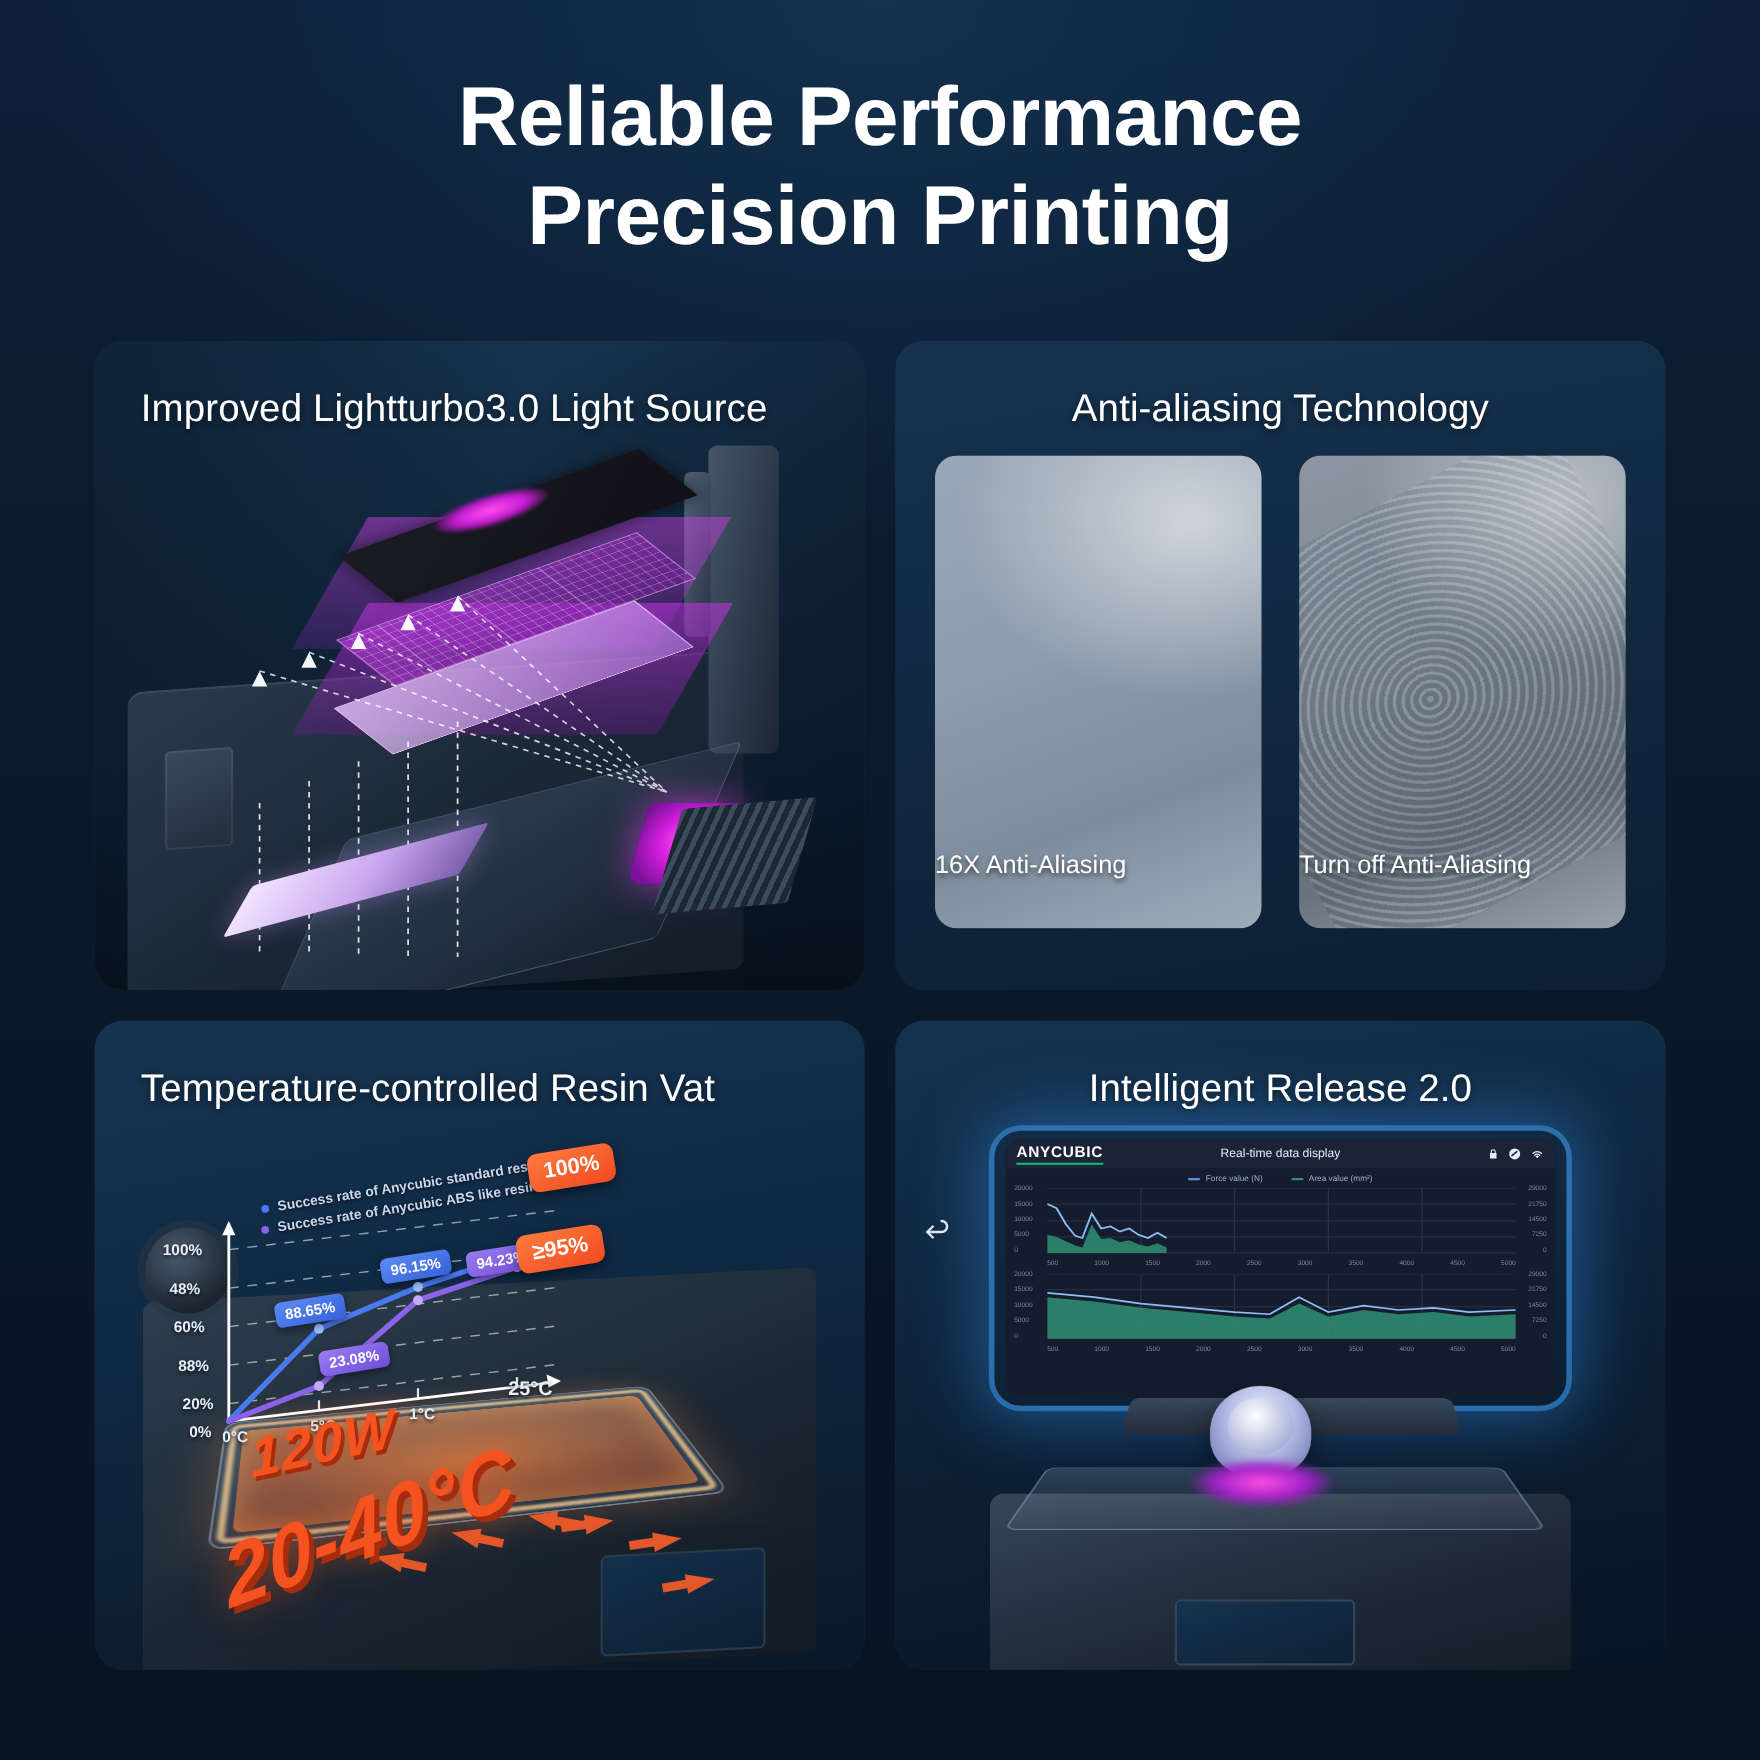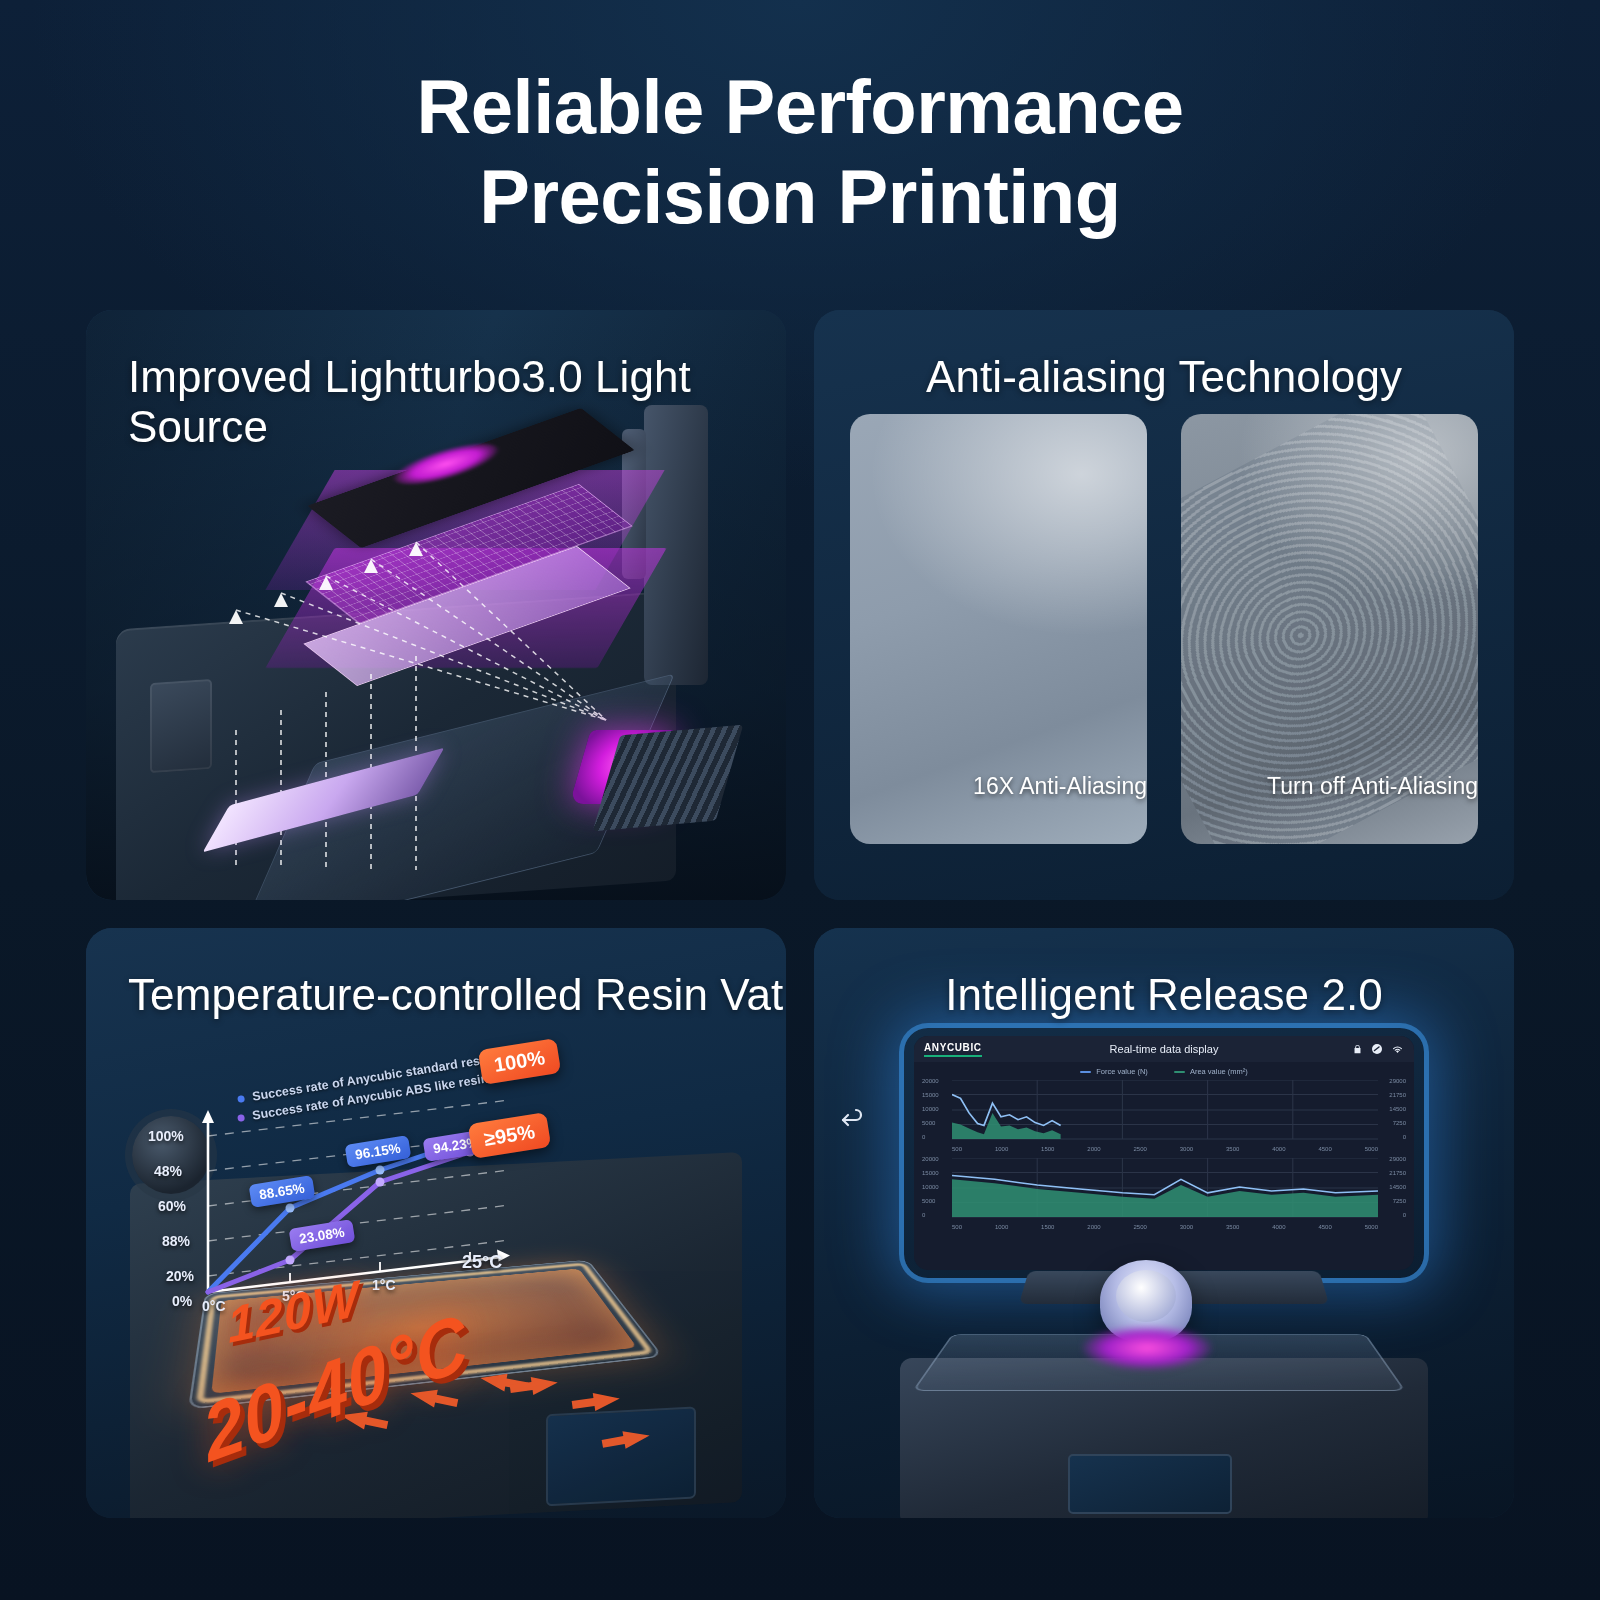--- a/index.html
+++ b/index.html
@@ -40,21 +40,21 @@
   .card {
     position: relative;
     border-radius: 26px;
     overflow: hidden;
     background: linear-gradient(165deg, #15314f 0%, #102940 38%, #0c1f33 100%);
   }
   .card-title {
     position: relative;
     z-index: 5;
     color: #ffffff;
-    font-size: 44px;
+    font-size: 35px;
     font-weight: 500;
     padding: 42px 0 0 0;
     text-align: center;
     letter-spacing: 0.1px;
     text-shadow: 0 2px 6px rgba(0,0,0,.45);
   }
   .card-title.left { text-align: left; padding-left: 42px; }
   .card-body { position: absolute; inset: 0; }
 
   
@@ -198,21 +198,21 @@
     position: absolute; left: -18%; top: 8%;
     width: 130%; height: 86%;
     background: repeating-radial-gradient(ellipse at 45% 48%,
       rgba(255,255,255,.16) 0 3px, rgba(0,0,0,.13) 3px 8px);
     transform: rotate(-28deg);
     opacity: .85;
     mix-blend-mode: overlay;
   }
   .c2-label {
     position: absolute; left: 0; right: 0; bottom: 44px;
-    text-align: right;
+    text-align: left;
     color: #ffffff; font-size: 23px;
     text-shadow: 0 2px 5px rgba(0,0,0,.6);
   }
 
   
   .c3-bg {
     position: absolute; inset: 0;
     background: linear-gradient(170deg, #17334f 0%, #102a44 40%, #0a1828 100%);
   }
   .c3-machine {
@@ -329,21 +329,21 @@
     overflow: hidden;
     border: 2px solid #2a3category;
   }
   .c4-topbar {
     position: relative; height: 26px;
     background: #1b2336;
     display: flex; align-items: center;
     padding: 0 10px;
   }
   .c4-logo {
-    color: #fff; font-size: 10px; font-weight: bold; letter-spacing: .6px;
+    color: #fff; font-size: 14px; font-weight: bold; letter-spacing: .6px;
     border-bottom: 2.5px solid #18b07a; padding-bottom: 2px;
   }
   .c4-title {
     position: absolute; left: 0; right: 0; text-align: center;
     color: #e6ecf7; font-size: 11px;
   }
   .c4-icons { margin-left: auto; display: flex; gap: 8px; align-items: center; z-index: 2; }
   .c4-legend {
     display: flex; justify-content: center; gap: 26px;
     padding: 5px 0 2px;

